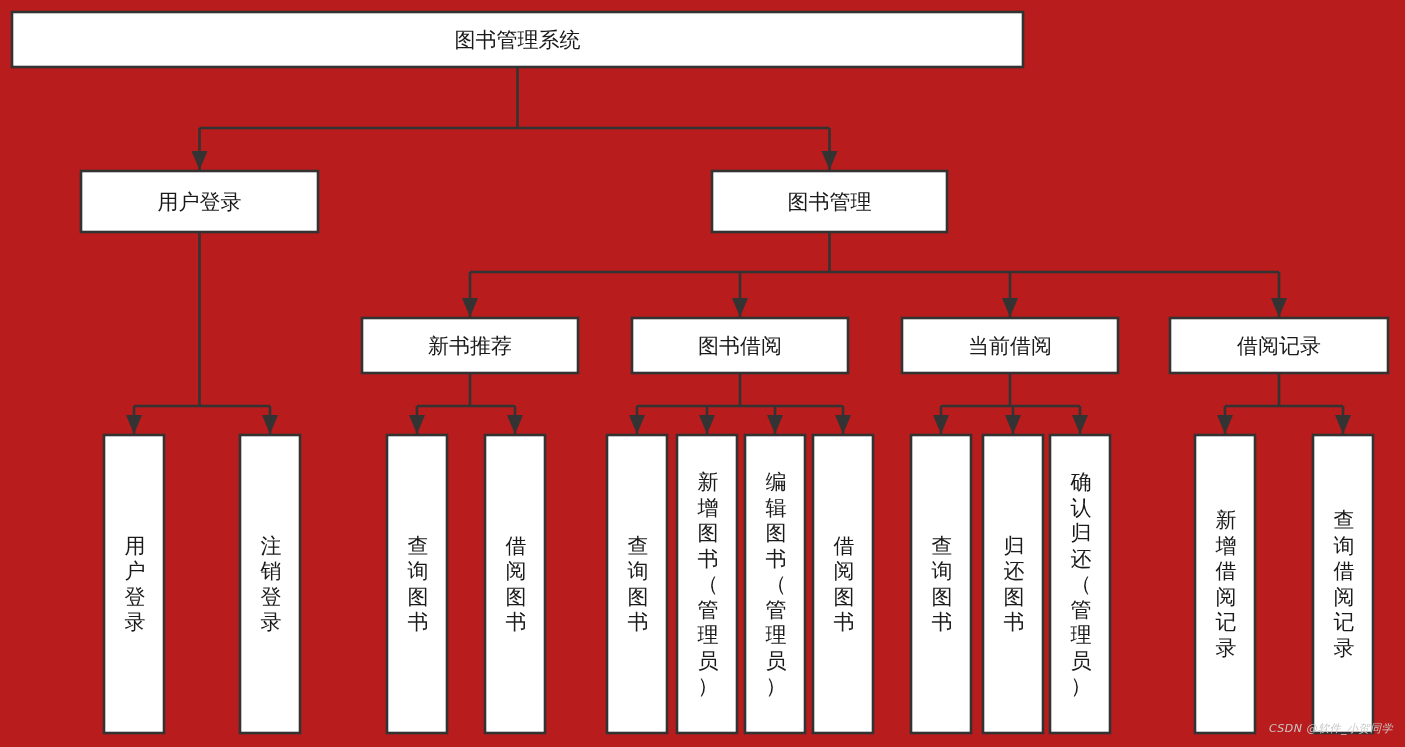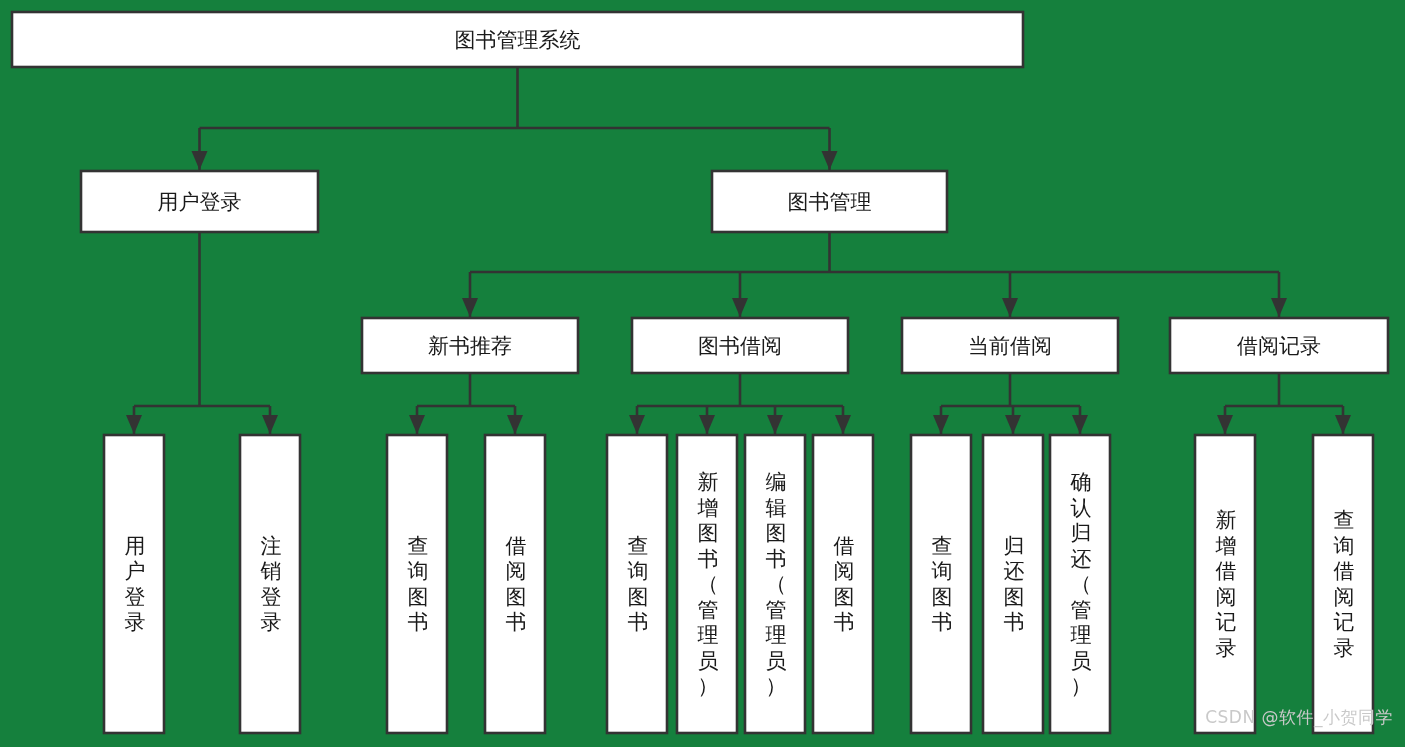--- a/index.html
+++ b/index.html
@@ -11,21 +11,21 @@
   body {
     width: 1405px;
     height: 747px;
     overflow: hidden;
     font-family: "DejaVu Sans", "Liberation Sans", sans-serif;
   }
   #diagram-root {
     position: relative;
     width: 1405px;
     height: 747px;
-    background: #15803d;
+    background: #b91c1c;
   }
   svg#tree-svg {
     position: absolute;
     top: 0;
     left: 0;
     width: 1405px;
     height: 747px;
     display: block;
   }
   .node-box {
@@ -52,26 +52,27 @@
   }
   .node-label-v {
     font-family: "DejaVu Sans", "Liberation Sans", sans-serif;
     font-size: 21px;
     fill: #1a1a1a;
     text-anchor: middle;
   }
   .watermark {
     position: absolute;
     right: 12px;
-    bottom: 18px;
-    font-family: "DejaVu Sans", "Liberation Sans", sans-serif;
-    font-size: 17px;
+    bottom: 11px;
+    font-family: "DejaVu Sans", "Liberation Sans", sans-serif;
+    font-size: 11px;
     color: #c9c9c9;
     white-space: nowrap;
     letter-spacing: 0.5px;
+    font-style: italic;
   }
 </style>
 </head>
 <body>
 
 <div id="diagram-root">
   <svg id="tree-svg" viewBox="0 0 1405 747" xmlns="http://www.w3.org/2000/svg">
     <g id="connector-layer">
         <line x1="517.5" y1="67" x2="517.5" y2="128" class="connector"></line>
         <line x1="199.5" y1="128" x2="829.5" y2="128" class="connector"></line>

